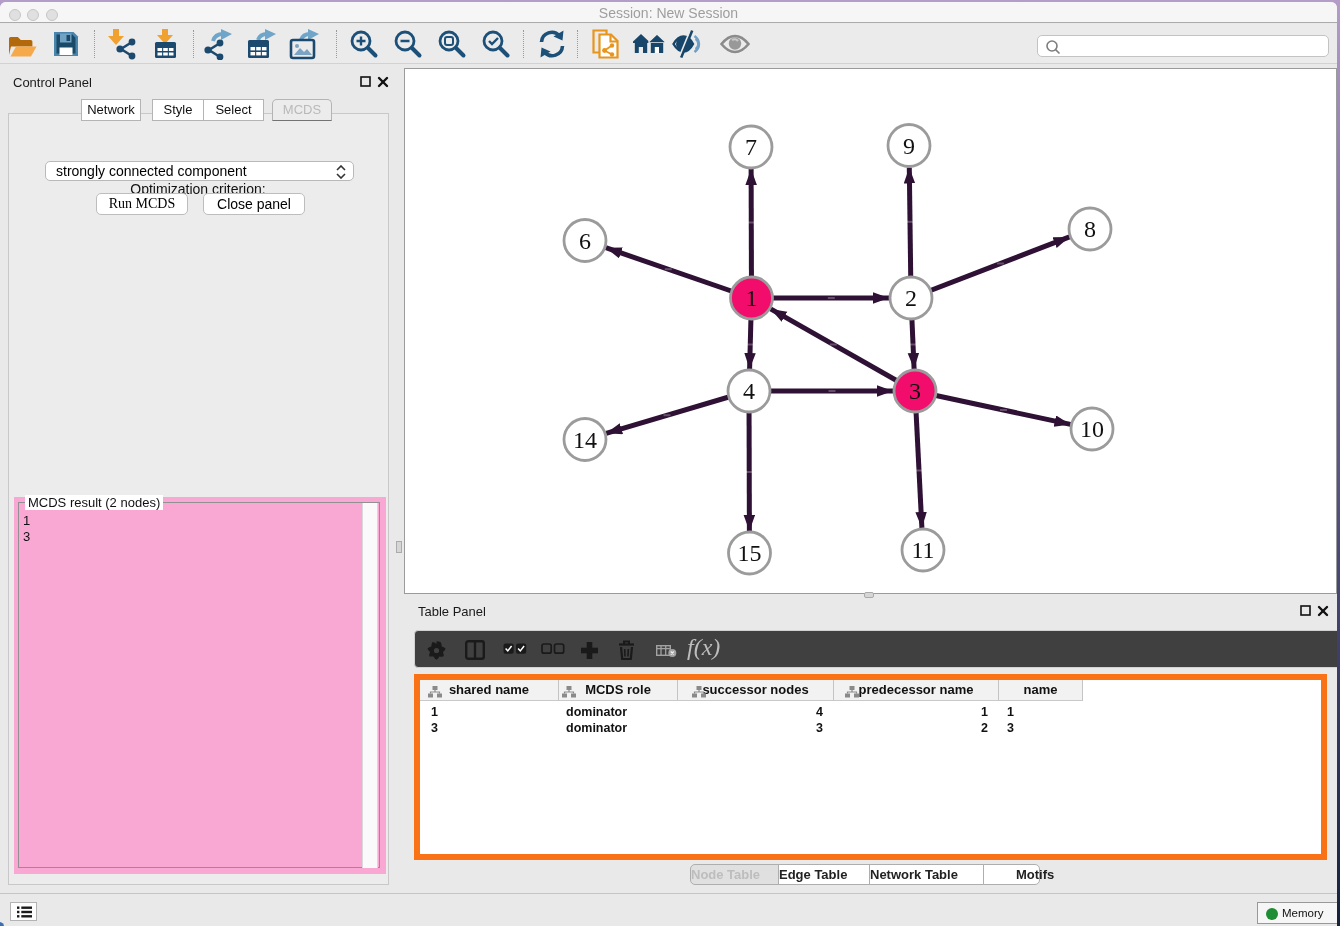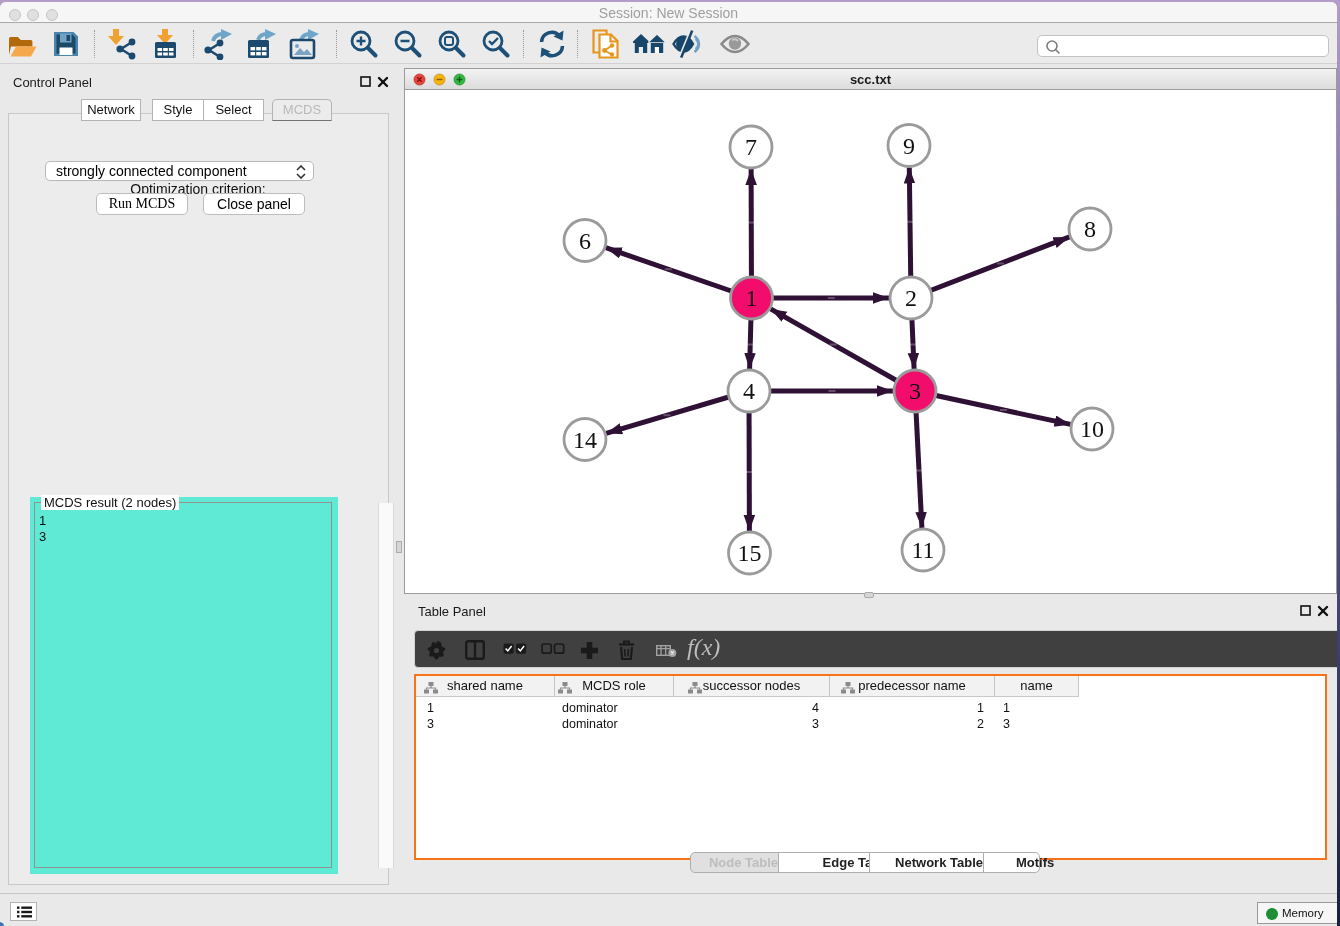--- a/index.html
+++ b/index.html
@@ -23,26 +23,26 @@
 #search { position:absolute; left:1037px; top:11px; width:292px; height:22px;
   background:#fff; border:1px solid #c3c3c3; border-radius:5px; }
 
 #cpanel { position:absolute; left:0; top:62px; width:404px; height:829px; background:#e9e9e9; }
 #cp-title { position:absolute; left:13px; top:11px; font-size:13px; color:#1a1a1a; }
 .tab { position:absolute; top:35px; height:22px; background:#fff; border:1px solid #b4b4b4;
   font-size:13px; text-align:center; line-height:20px; color:#111; }
 #cp-body { position:absolute; left:8px; top:49px; width:381px; height:772px;
   background:#ececec; border:1px solid #c8c8c8; }
 #opt-label { position:absolute; left:0; top:74px; width:396px; text-align:center; font-size:14px; color:#111;margin-top:43px; }
-#combo { position:absolute; left:45px; top:97px; width:269px; height:20px; background:#fff;
+#combo { position:absolute; left:45px; top:97px; width:309px; height:20px; background:#fff;
   border:1px solid #b9b9b9; border-radius:5px; font-size:14px; line-height:18px; padding-left:10px; }
 .btn { position:absolute; top:129px; height:22px; background:#fff; border:1px solid #bdbdbd;
   border-radius:5px; font-size:14px; text-align:center; line-height:20px; }
-#mcds-group { position:absolute; left:14px; top:433px; width:308px; height:377px;
-  background:#5eead4;margin-left:16px; }
+#mcds-group { position:absolute; left:14px; top:433px; width:372px; height:377px;
+  background:#f9a8d4; }
 #mcds-border { position:absolute; left:4px; top:5px; right:6px; bottom:6px;
   border:1px solid #919191; }
 #mcds-label { position:absolute; left:11px; top:-2px; background:#fff; padding:0 3px;
   font-size:13px; color:#111; }
 #mcds-vals { position:absolute; left:9px; top:16px; font-size:13px; color:#111; line-height:16px; }
 #mcds-sb { position:absolute; left:348px; top:6px; width:16px; height:365px;
   background:#fafafa; border-left:1px solid #d9d9d9; border-right:1px solid #d9d9d9; }
 
 #netframe { position:absolute; left:404px; top:66px; width:933px; height:526px;
   background:#fff; border:1px solid #9b9b9b; }
@@ -52,30 +52,30 @@
   font-weight:bold; color:#1a1a1a; }
 #graph { position:absolute; left:0; top:20px; }
 
 #divider { position:absolute; left:404px; top:592px; width:933px; height:6px; background:#e9e9e9; }
 
 #tpanel { position:absolute; left:404px; top:598px; width:933px; height:293px; background:#e9e9e9; }
 #tp-title { position:absolute; left:14px; top:4px; font-size:13px; color:#1a1a1a; }
 #tp-toolbar { position:absolute; left:10px; top:30px; width:1075px; height:38px;
   background:#404040; border:1px solid #d2d2d2; border-radius:4px; }
 #ttable { position:absolute; left:10px; top:74px; width:913px; height:186px;
-  background:#fff; border:2px solid #f97316; }
+  background:#fff; border:6px solid #f97316;font-weight:bold; }
 #thead { position:absolute; left:0; top:0; width:100%; height:21px; background:#fff;
   font-size:13px; color:#111; }
 .hicon { position:absolute; top:6px; }
 .hcol { position:absolute; top:0; height:21px; border-right:1px solid #c4c4c4; background:#f2f2f2;
   border-bottom:1px solid #c9c9c9; text-align:center; line-height:20px; }
 .trow { position:absolute; font-size:12.5px; color:#111; }
 
-.btab { position:absolute; top:252px; height:21px; background:#fff; border:1px solid #aeaeae;
-  font-size:13px; font-weight:bold; color:#222; text-align:right; line-height:19px; }
+.btab { position:absolute; top:264px; height:21px; background:#fff; border:1px solid #aeaeae;
+  font-size:13px; font-weight:bold; color:#222; text-align:left; line-height:19px; }
 
 #statusbar { position:absolute; left:0; top:891px; width:1337px; height:33px;
   background:#e9e9e9; border-top:1px solid #c5c5c5; }
 #listbtn { position:absolute; left:10px; top:8px; width:27px; height:19px;
   background:#fdfdfd; border:1px solid #b3b3b3; }
 #membtn { position:absolute; left:1257px; top:8px; width:88px; height:22px;
   background:#f6f6f6; border:1px solid #989898; font-size:13px; color:#111; }
 </style>
 </head>
 <body>
@@ -263,31 +263,20 @@
     <div class="btn" style="left:96px; width:92px;font-family:Liberation Serif, serif;">Run MCDS</div>
     <div class="btn" style="left:203px; width:102px;">Close panel</div>
     <div id="mcds-group">
       <div id="mcds-border"></div>
       <div id="mcds-label">MCDS result (2 nodes)</div>
       <div id="mcds-vals">1<br>3</div>
       <div id="mcds-sb"></div>
     </div>
   </div>
   <div id="netframe">
-    <div id="net-title">
-      <svg style="position:absolute;left:8px;top:4px;" width="60" height="13">
-        <circle cx="6.5" cy="6.5" r="5.5" fill="#e8463c" stroke="#b8372f" stroke-width="0.8"></circle>
-        <path d="M4.3,4.3 L8.7,8.7 M8.7,4.3 L4.3,8.7" stroke="#7e1510" stroke-width="1.4"></path>
-        <circle cx="26.5" cy="6.5" r="5.5" fill="#f7b40e" stroke="#c88f1c" stroke-width="0.8"></circle>
-        <line x1="23.5" y1="6.5" x2="29.5" y2="6.5" stroke="#90600a" stroke-width="1.5"></line>
-        <circle cx="46.5" cy="6.5" r="5.5" fill="#33b93f" stroke="#2a9634" stroke-width="0.8"></circle>
-        <path d="M43.5,6.5 H49.5 M46.5,3.5 V9.5" stroke="#115f18" stroke-width="1.5"></path>
-      </svg>
-      <div id="net-name">scc.txt</div>
-    </div>
     <svg id="graph" width="931" height="503" viewBox="0 0 931 503">
       <defs>
         <marker id="arr" markerWidth="18" markerHeight="13" refX="16" refY="5.75" orient="auto" markerUnits="userSpaceOnUse">
           <path d="M0,0 L16,5.75 L0,11.5 Z" fill="#2e1134"></path>
         </marker>
       </defs>
       <g stroke="#2e1134" stroke-width="5" marker-end="url(#arr)">
         <line x1="346.5" y1="209.0" x2="346.1" y2="80.0"></line>
         <line x1="346.5" y1="209.0" x2="200.8" y2="158.7"></line>
         <line x1="346.5" y1="209.0" x2="484.0" y2="209.0"></line>

